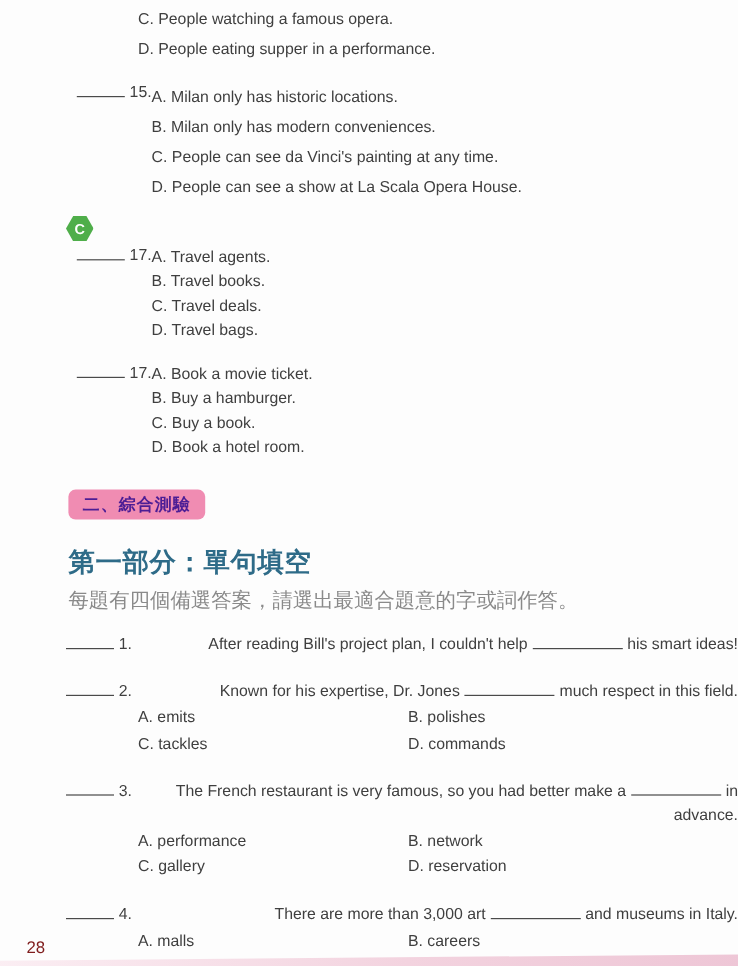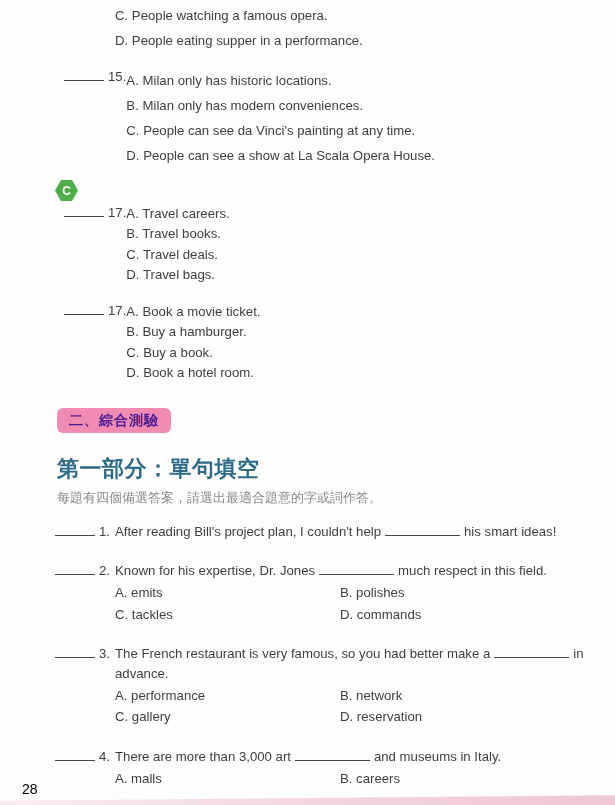--- a/index.html
+++ b/index.html
@@ -68,51 +68,51 @@
   .part-title {
     margin:21px 0 0 57px;
     color:#2e6b88;
     font-weight:bold;
     font-size:22px;
     letter-spacing:0.5px;
   }
   .instructions {
     margin:5px 0 0 57px;
     color:#8a8a8a;
-    font-size:13px;
+    font-size:17px;
   }
 
   
   .vocab-q { margin-top:15px; margin-bottom:19px; }
   .vocab-q .q-line { display:flex; line-height:20px; }
   .vocab-q .lead {
     flex:0 0 115px;
     padding-left:55px;
     white-space:nowrap;
   }
-  .vocab-q .stem { flex:1; }
+  .vocab-q .stem { flex:1;text-align:right; }
   .inline-blank {
     display:inline-block;
     width:75px; height:13px;
     border-bottom:1.2px solid #4a4a4a;
     margin:0 4px;
   }
   .opt-grid {
     margin-left:115px;
     margin-top:2px;
     display:grid;
     grid-template-columns:225px auto;
     row-gap:1px;
   }
   .opt-grid .opt { line-height:20.3px; }
 
   .page-number {
     position:absolute;
     left:22px; bottom:8px;
-    color:#000000;
+    color:#7f1d1d;
     font-size:14px;
   }
   .footer-bar {
     position:absolute;
     left:-4px; right:-4px; bottom:-6px;
     height:13px;
     background:linear-gradient(to right, #fbeef3 0%, #f3d3df 55%, #eec6d6 100%);
     transform:rotate(-0.5deg);
   }
 </style>
@@ -143,21 +143,21 @@
 
     
     <div class="track-icon">C</div>
 
     
     <div class="listening-q q16">
       <div class="lead">
         <span class="blank"></span><span class="num">17.</span>
       </div>
       <div class="opts tight">
-        <div class="opt">A. Travel careers.</div>
+        <div class="opt">A. Travel agents.</div>
         <div class="opt">B. Travel books.</div>
         <div class="opt">C. Travel deals.</div>
         <div class="opt">D. Travel bags.</div>
       </div>
     </div>
 
     
     <div class="listening-q q17">
       <div class="lead">
         <span class="blank"></span><span class="num">17.</span>

